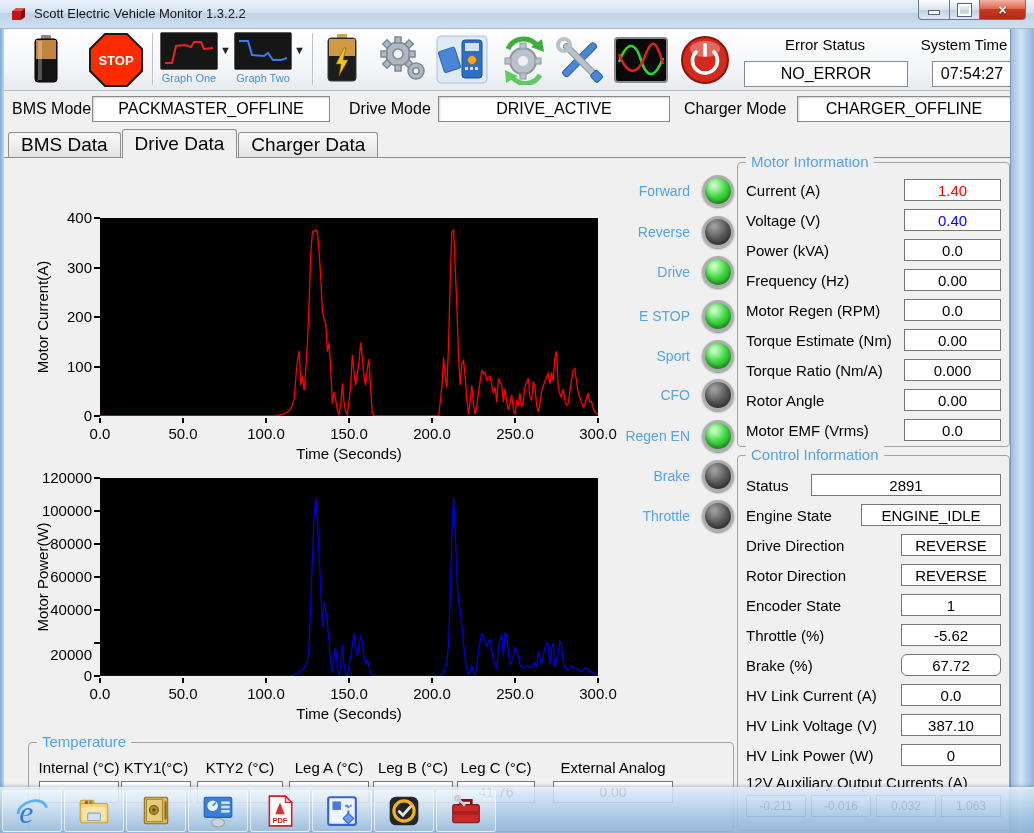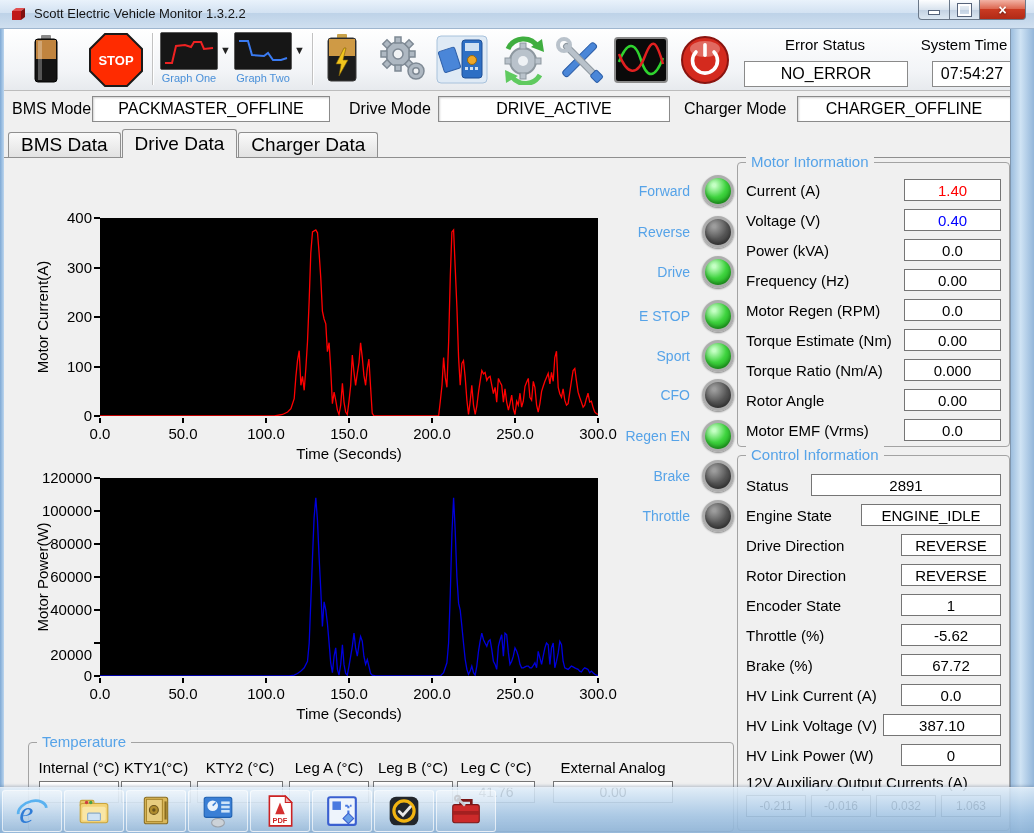--- a/index.html
+++ b/index.html
@@ -357,29 +357,29 @@
           <div class="info-row">
             <span class="lbl">Encoder State</span>
             <div class="vbox" style="width: 100px;">1</div>
           </div>
           <div class="info-row">
             <span class="lbl">Throttle (%)</span>
             <div class="vbox" style="width: 100px;">-5.62</div>
           </div>
           <div class="info-row">
             <span class="lbl">Brake (%)</span>
-            <div class="vbox" style="width: 100px;">67.72</div>
+            <div class="vbox" style="width: 100px; border-radius: 6px;">67.72</div>
           </div>
           <div class="info-row">
             <span class="lbl">HV Link Current (A)</span>
             <div class="vbox" style="width: 100px;">0.0</div>
           </div>
           <div class="info-row">
             <span class="lbl">HV Link Voltage (V)</span>
-            <div class="vbox" style="width: 118px;">387.10</div>
+            <div class="vbox" style="width: 100px;">387.10</div>
           </div>
           <div class="info-row">
             <span class="lbl">HV Link Power (W)</span>
             <div class="vbox" style="width: 100px;">0</div>
           </div>
         </div>
       <div class="aux-label">12V Auxiliary Output Currents (A)</div>
       <div class="aux-row" id="aux-row">
           <div class="aux-box">-0.211</div>
           <div class="aux-box">-0.016</div>

